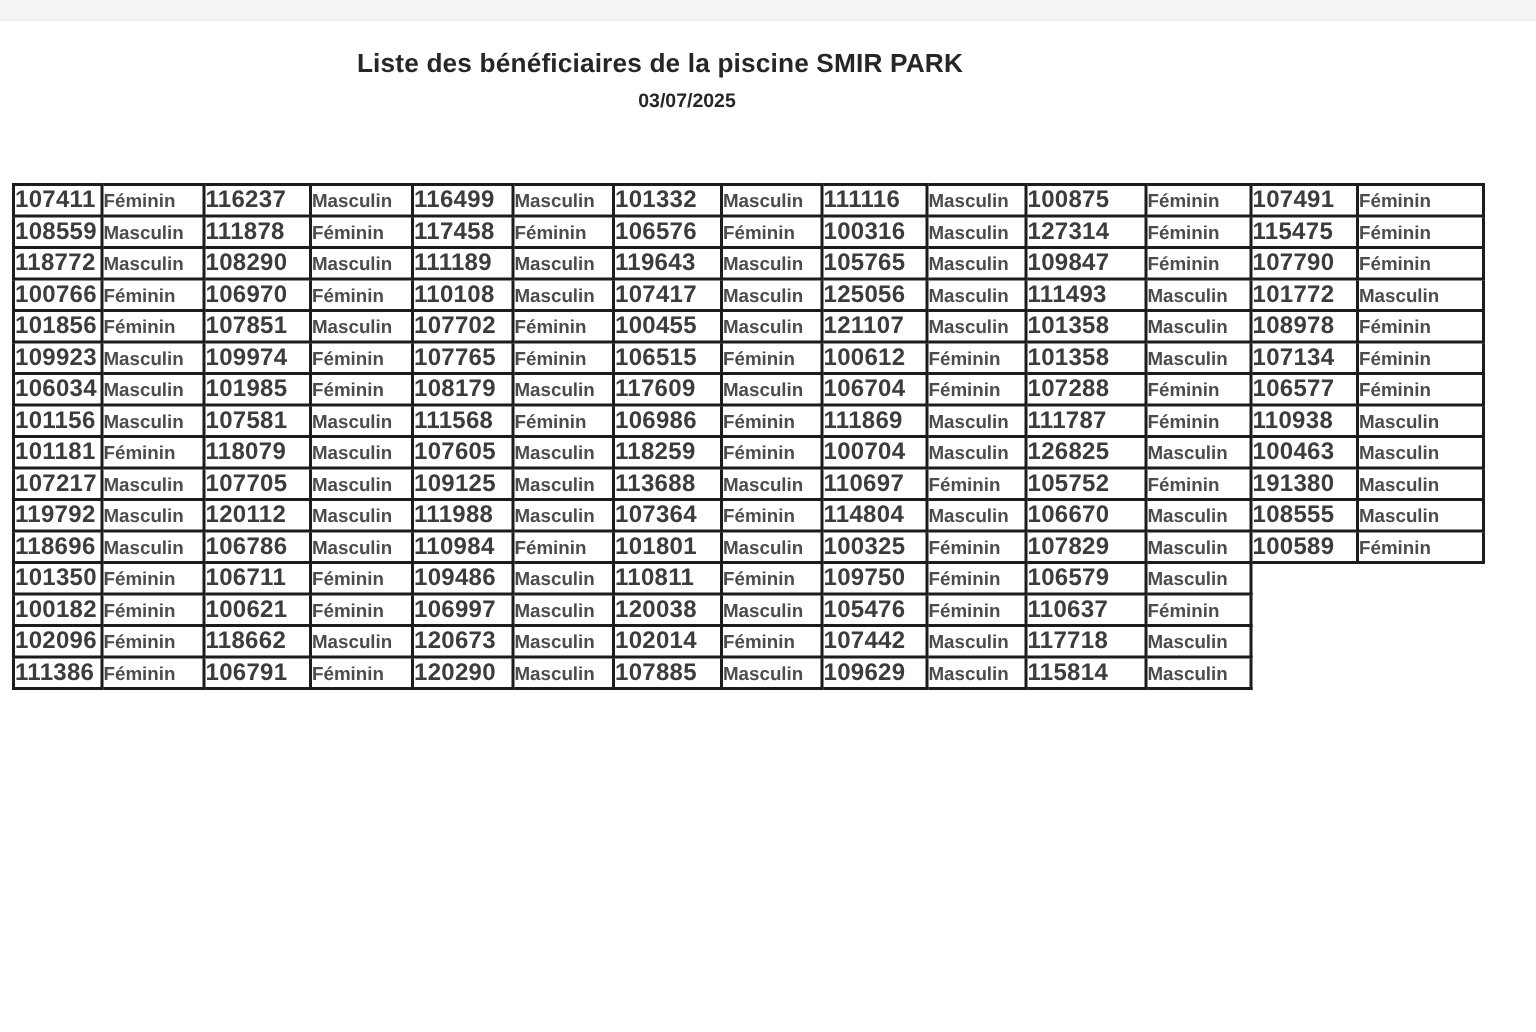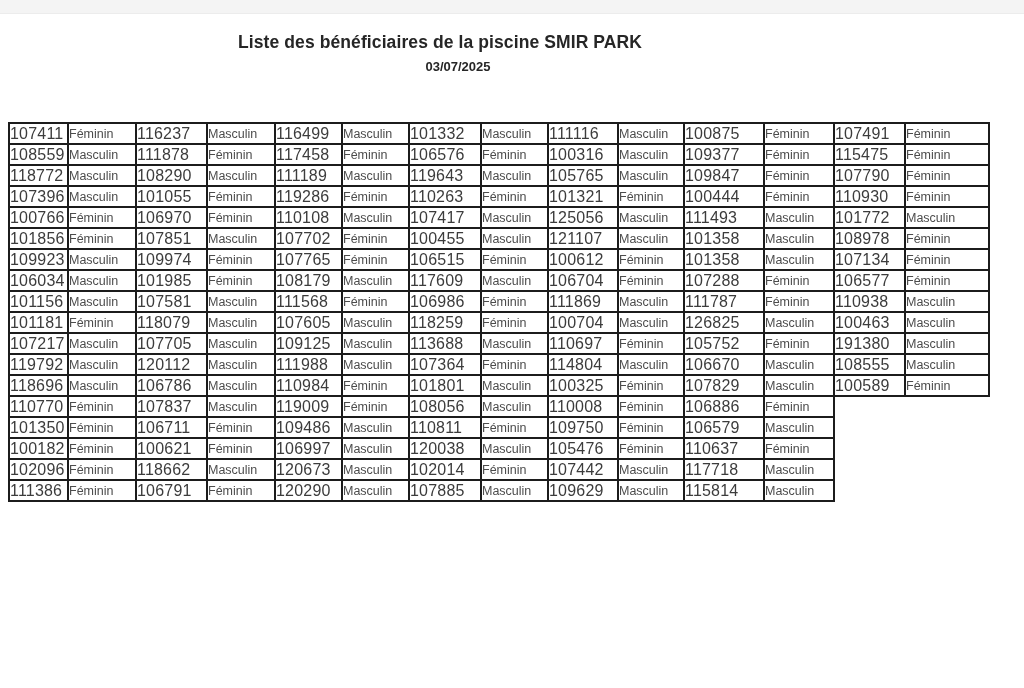--- a/index.html
+++ b/index.html
@@ -44,20 +44,21 @@
     color: #262626;
     white-space: nowrap;
   }
   table.beneficiaries {
     position: absolute;
     left: 8px;
     top: 122px;
     border-collapse: collapse;
     table-layout: fixed;
     border-spacing: 0;
+    font-weight: bold;
   }
   table.beneficiaries td {
     border: 2px solid #1c1c1c;
     height: 19px;
     padding: 0;
     background: #ffffff;
     vertical-align: middle;
     overflow: hidden;
     white-space: nowrap;
   }
@@ -121,21 +122,21 @@
           <td class="id-cell">108559</td>
           <td class="gender-cell">Masculin</td>
           <td class="id-cell">111878</td>
           <td class="gender-cell">Féminin</td>
           <td class="id-cell">117458</td>
           <td class="gender-cell">Féminin</td>
           <td class="id-cell">106576</td>
           <td class="gender-cell">Féminin</td>
           <td class="id-cell">100316</td>
           <td class="gender-cell">Masculin</td>
-          <td class="id-cell">109377</td>
+          <td class="id-cell">127314</td>
           <td class="gender-cell">Féminin</td>
           <td class="id-cell">115475</td>
           <td class="gender-cell">Féminin</td>
         </tr>
         <tr>
           <td class="id-cell">118772</td>
           <td class="gender-cell">Masculin</td>
           <td class="id-cell">108290</td>
           <td class="gender-cell">Masculin</td>
           <td class="id-cell">111189</td>
@@ -143,36 +144,20 @@
           <td class="id-cell">119643</td>
           <td class="gender-cell">Masculin</td>
           <td class="id-cell">105765</td>
           <td class="gender-cell">Masculin</td>
           <td class="id-cell">109847</td>
           <td class="gender-cell">Féminin</td>
           <td class="id-cell">107790</td>
           <td class="gender-cell">Féminin</td>
         </tr>
         <tr>
-          <td class="id-cell">107396</td>
-          <td class="gender-cell">Masculin</td>
-          <td class="id-cell">101055</td>
-          <td class="gender-cell">Féminin</td>
-          <td class="id-cell">119286</td>
-          <td class="gender-cell">Féminin</td>
-          <td class="id-cell">110263</td>
-          <td class="gender-cell">Féminin</td>
-          <td class="id-cell">101321</td>
-          <td class="gender-cell">Féminin</td>
-          <td class="id-cell">100444</td>
-          <td class="gender-cell">Féminin</td>
-          <td class="id-cell">110930</td>
-          <td class="gender-cell">Féminin</td>
-        </tr>
-        <tr>
           <td class="id-cell">100766</td>
           <td class="gender-cell">Féminin</td>
           <td class="id-cell">106970</td>
           <td class="gender-cell">Féminin</td>
           <td class="id-cell">110108</td>
           <td class="gender-cell">Masculin</td>
           <td class="id-cell">107417</td>
           <td class="gender-cell">Masculin</td>
           <td class="id-cell">125056</td>
           <td class="gender-cell">Masculin</td>
@@ -300,34 +285,20 @@
           <td class="gender-cell">Masculin</td>
           <td class="id-cell">110984</td>
           <td class="gender-cell">Féminin</td>
           <td class="id-cell">101801</td>
           <td class="gender-cell">Masculin</td>
           <td class="id-cell">100325</td>
           <td class="gender-cell">Féminin</td>
           <td class="id-cell">107829</td>
           <td class="gender-cell">Masculin</td>
           <td class="id-cell">100589</td>
-          <td class="gender-cell">Féminin</td>
-        </tr>
-        <tr>
-          <td class="id-cell">110770</td>
-          <td class="gender-cell">Féminin</td>
-          <td class="id-cell">107837</td>
-          <td class="gender-cell">Masculin</td>
-          <td class="id-cell">119009</td>
-          <td class="gender-cell">Féminin</td>
-          <td class="id-cell">108056</td>
-          <td class="gender-cell">Masculin</td>
-          <td class="id-cell">110008</td>
-          <td class="gender-cell">Féminin</td>
-          <td class="id-cell">106886</td>
           <td class="gender-cell">Féminin</td>
         </tr>
         <tr>
           <td class="id-cell">101350</td>
           <td class="gender-cell">Féminin</td>
           <td class="id-cell">106711</td>
           <td class="gender-cell">Féminin</td>
           <td class="id-cell">109486</td>
           <td class="gender-cell">Masculin</td>
           <td class="id-cell">110811</td>

